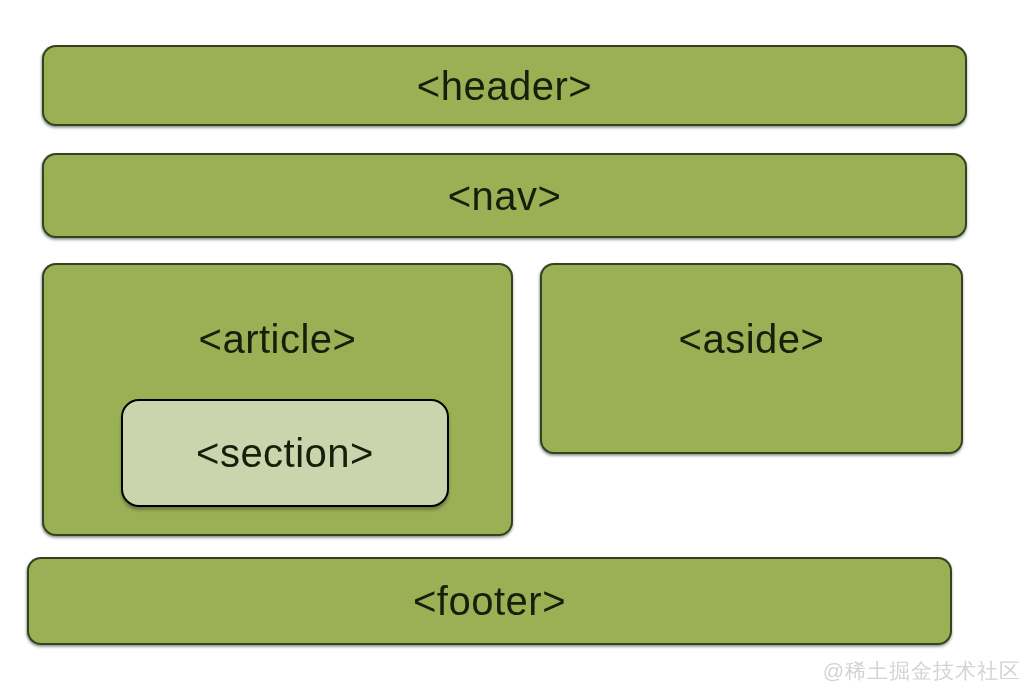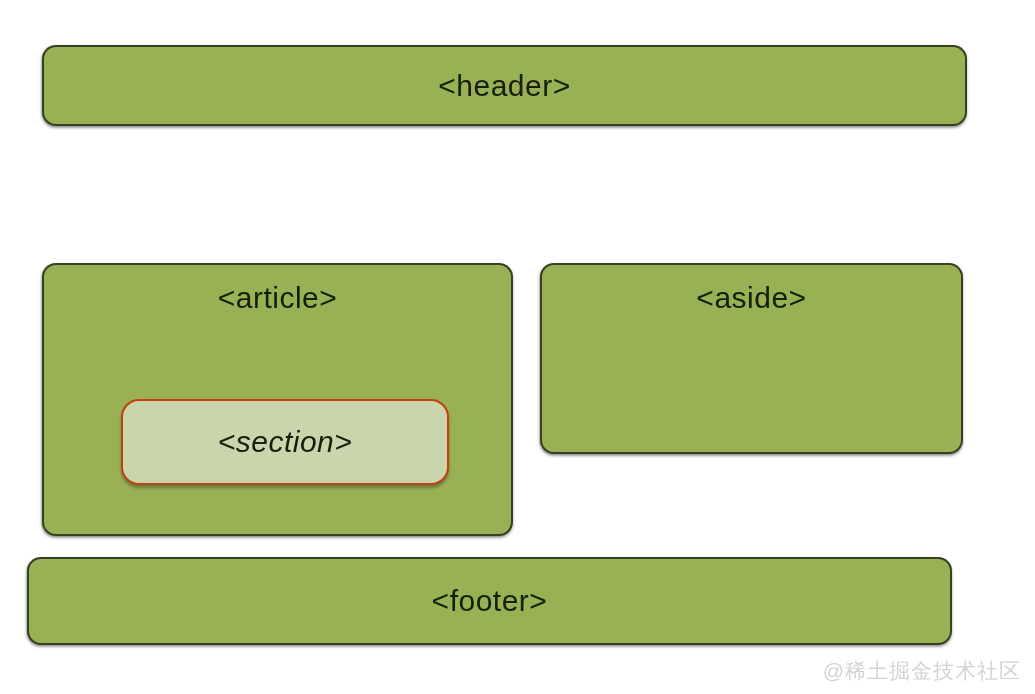--- a/index.html
+++ b/index.html
@@ -18,57 +18,56 @@
   .block {
     position: absolute;
     box-sizing: border-box;
     background: #9ab055;
     border: 2px solid rgba(36, 46, 26, 0.85);
     border-radius: 14px;
     box-shadow: 0 2px 3px rgba(45, 55, 45, 0.40), -1px 1px 2px rgba(45, 55, 45, 0.25);
   }
   .tag {
     display: block;
-    font-size: 30px;
+    font-size: 40px;
     font-weight: 500;
     letter-spacing: 0.5px;
     line-height: 30px;
     color: #161f0a;
     text-align: center;
     white-space: nowrap;
   }
   
   .bar {
     display: flex;
     align-items: center;
     justify-content: center;
   }
   .block-header { left: 42px; top: 45px;  width: 925px; height: 81px; }
   .block-nav    { left: 42px; top: 153px; width: 925px; height: 85px; }
   .block-footer { left: 27px; top: 557px; width: 925px; height: 88px; }
 
   
   .block-article { left: 42px;  top: 263px; width: 471px; height: 273px; }
   .block-aside   { left: 540px; top: 263px; width: 423px; height: 191px; }
-  .col-label { padding-top: 18px; }
+  .col-label { padding-top: 59px; }
 
   
   .block-section {
     left: 77px;
     top: 134px;
     width: 328px;
-    height: 86px;
+    height: 108px;
     background: #cbd5ad;
-    border: 2px solid #c2410c;
+    border: 2px solid #000000;
     border-radius: 18px;
     box-shadow: 0 3px 3px rgba(55, 60, 45, 0.45);
     display: flex;
     align-items: center;
     justify-content: center;
-    font-style: italic;
   }
 
   .watermark {
     position: absolute;
     right: 14px;
     bottom: 9px;
     font-size: 21px;
     letter-spacing: 1px;
     color: #d3d3d3;
     font-family: "Liberation Sans", sans-serif;
@@ -76,20 +75,23 @@
 </style>
 </head>
 <body>
 
 <div class="canvas">
 
   <div class="block bar block-header">
     <span class="tag">&lt;header&gt;</span>
   </div>
 
+  <div class="block bar block-nav">
+    <span class="tag">&lt;nav&gt;</span>
+  </div>
 
   <div class="block block-article">
     <span class="tag col-label">&lt;article&gt;</span>
     <div class="block block-section">
       <span class="tag">&lt;section&gt;</span>
     </div>
   </div>
 
   <div class="block block-aside">
     <span class="tag col-label">&lt;aside&gt;</span>

